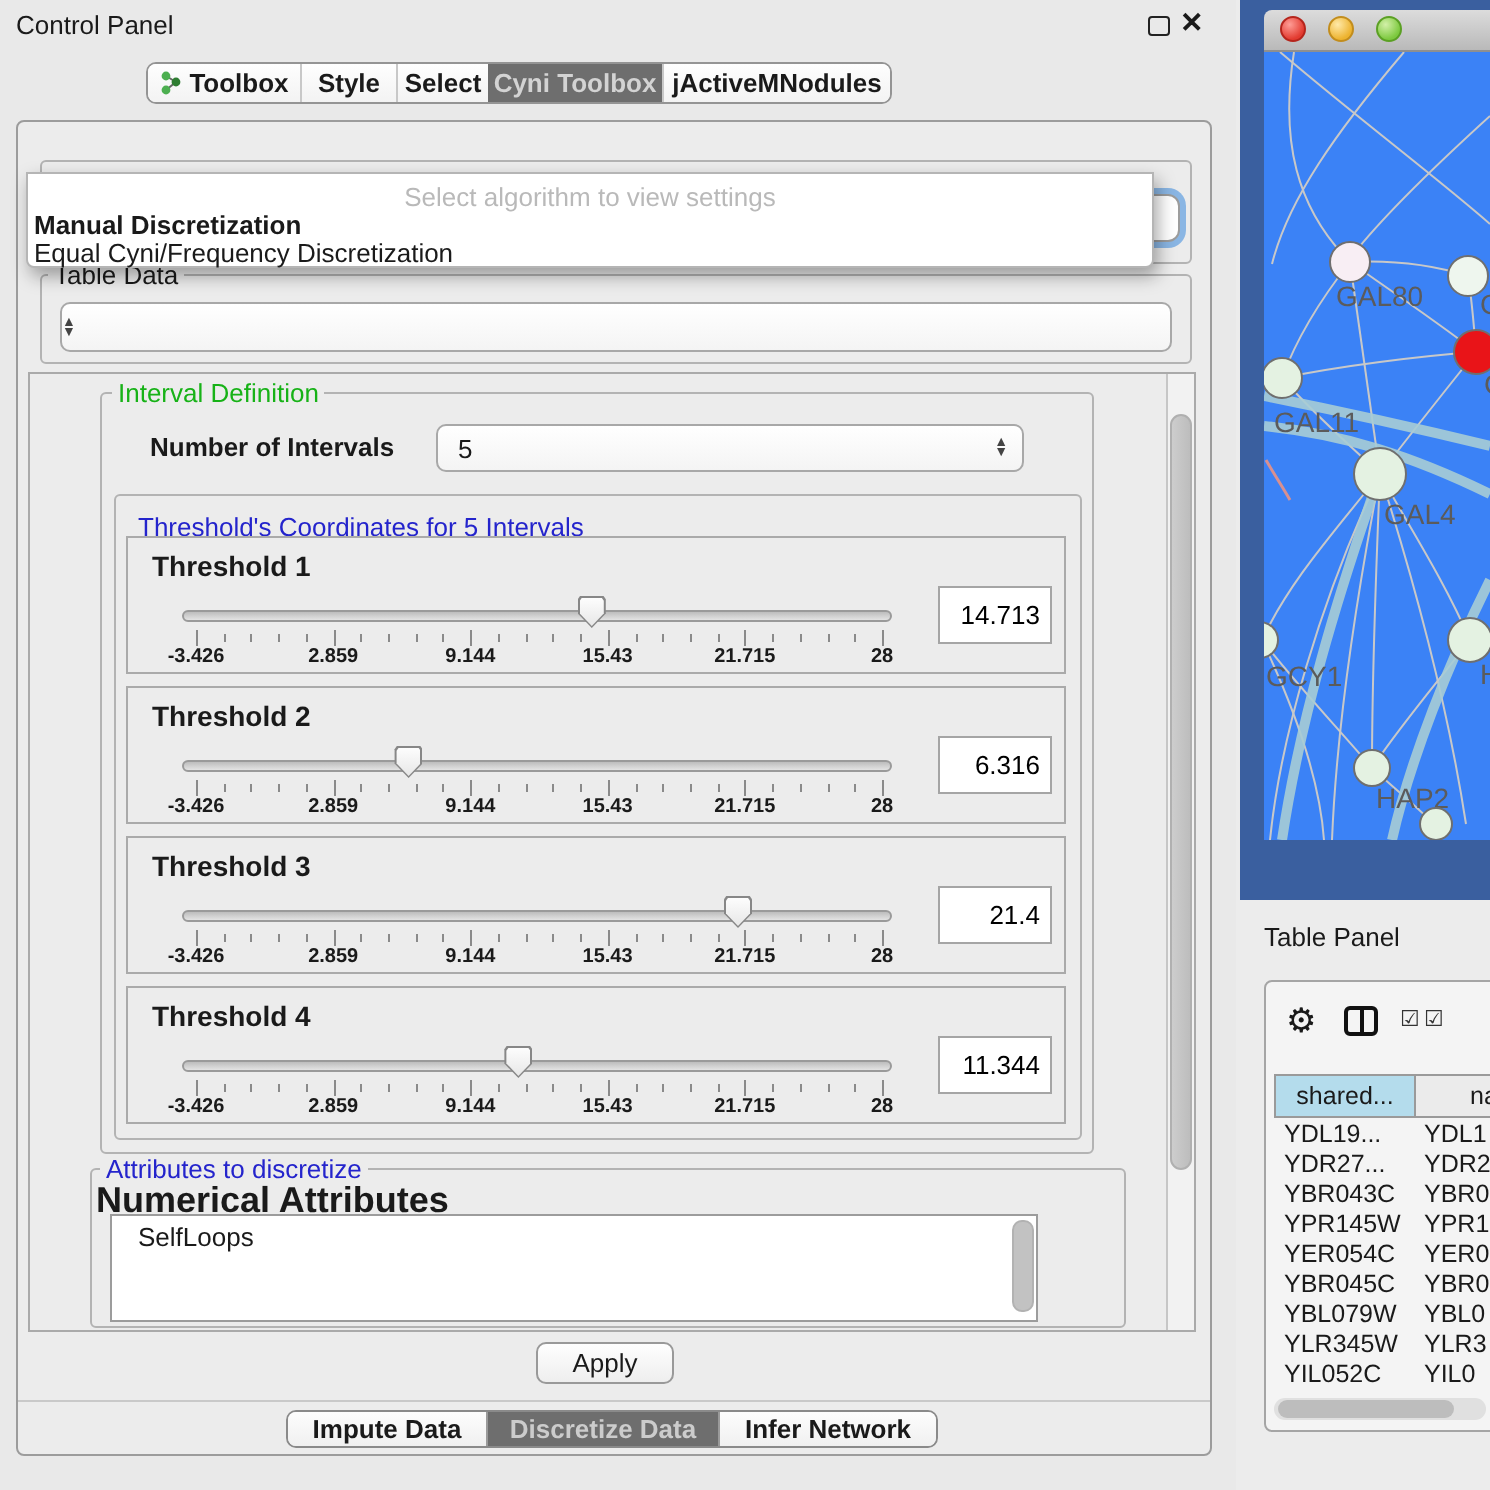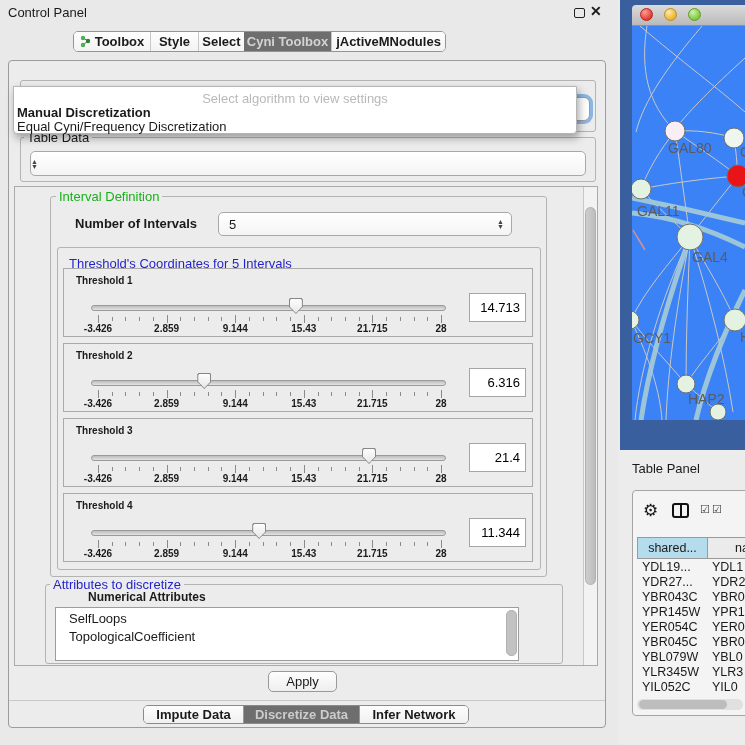--- a/index.html
+++ b/index.html
@@ -55,40 +55,40 @@
 
   #interval-group { left:50px; top:196px; width:497px; height:381px; }
   #interval-label { left:56px; top:189px; }
   #noi-label { left:75px; top:216px; font-size:13px; font-weight:bold; }
   #noi-combo { left:218px; top:212px; width:294px; height:24px; }
   #coords-group { left:57px; top:247px; width:484px; height:323px; }
   #coords-label { left:66px; top:256px; }
 
   .threshold-box { position:absolute; left:63px; width:470px; height:69px;
     border:1px solid #aaa; background:#ececec; }
-  .th-label { position:absolute; left:12px; top:6px; font-size:10px; font-weight:bold; }
+  .th-label { position:absolute; left:12px; top:6px; font-size:14px; font-weight:bold; }
   .track { position:absolute; left:27px; top:36px; width:355px; height:6px; border-radius:3px;
     background:linear-gradient(#bdbdbd,#e3e3e3); border:1px solid #9a9a9a; }
   .thumb { position:absolute; top:29px; width:14px; height:16px; transform:translateX(-50%);
     clip-path:polygon(8% 0,92% 0,100% 10%,100% 55%,50% 100%,0 55%,0 10%); background:#878787; z-index:5; }
   .thumb-in { position:absolute; inset:1px; clip-path:polygon(8% 0,92% 0,100% 10%,100% 55%,50% 100%,0 55%,0 10%);
     background:linear-gradient(#fdfdfd,#e7e7e7); }
   .ticks { position:absolute; left:34px; top:46px; width:343px; height:8px; }
   .tick { position:absolute; top:2px; width:1px; height:4px; background:#8a8a8a; }
   .tick.major { top:0; height:8px; }
   .tick-labels { position:absolute; left:34px; top:54px; width:343px; height:12px;
     font-size:10px; font-weight:bold; }
   .tick-labels span { position:absolute; transform:translateX(-50%); white-space:nowrap; }
   .value-box { position:absolute; left:405px; top:24px; width:57px; height:29px; background:#fff;
     border:1px solid #a5a5a5; font-size:13px; text-align:right; padding-right:5px;
     font-family:"Liberation Sans",sans-serif; }
 
   #attr-group { left:45px; top:584px; width:518px; height:80px; }
   #attr-label { left:50px; top:577px; }
-  #numattr-label { left:48px; top:590px; font-size:12px; font-weight:bold;margin-left:40px; }
+  #numattr-label { left:48px; top:590px; font-size:18px; font-weight:bold; }
   #attr-list { left:55px; top:607px; width:464px; height:54px; background:#fff;
     border:1px solid #9c9c9c; overflow:hidden; font-size:13px; }
   #attr-list .item { padding:3px 0 0 13px; height:18px; }
   #attr-vsb { left:506px; top:610px; width:11px; height:46px; border-radius:5px;
     background:#c2c2c2; border:1px solid #b2b2b2; }
 
   #apply-btn { left:268px; top:671px; width:69px; height:21px; border:1px solid #999; border-radius:5px;
     background:linear-gradient(#fefefe,#eee); font-size:13px; text-align:center; line-height:19px; }
   #bottom-divider { left:9px; top:700px; width:596px; height:1px; background:#c9c9c9; }
 
@@ -381,21 +381,20 @@
       </div>
   </div>
   <input class="value-box" value="11.344" style="">
 </div>
 
 <div class="abs groupbox" id="attr-group"></div>
 <div class="abs grouplabel blue" id="attr-label">Attributes to discretize</div>
 <div class="abs" id="numattr-label">Numerical Attributes</div>
 <div class="abs" id="attr-list">
     <div class="item">SelfLoops</div>
-    <div class="item">TopologicalCoefficient</div>
   </div>
 <div class="abs" id="attr-vsb"></div>
 
 <div class="abs" id="apply-btn">Apply</div>
 <div class="abs" id="bottom-divider"></div>
 
 <div class="abs" id="bottom-tabs">
   <div class="btab" style="width:99px">
     <span>Impute Data</span>
   </div>

